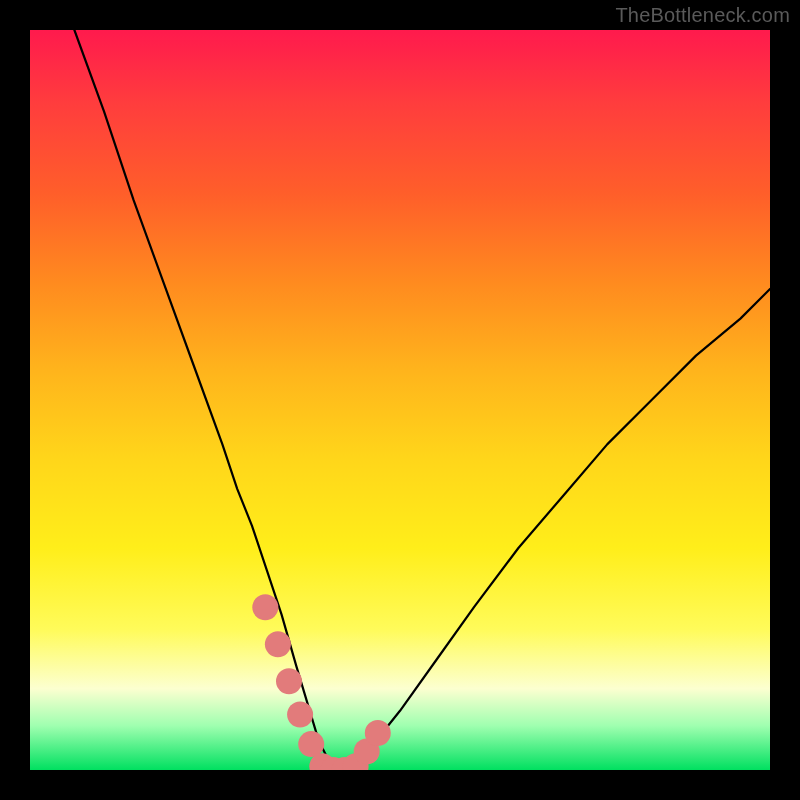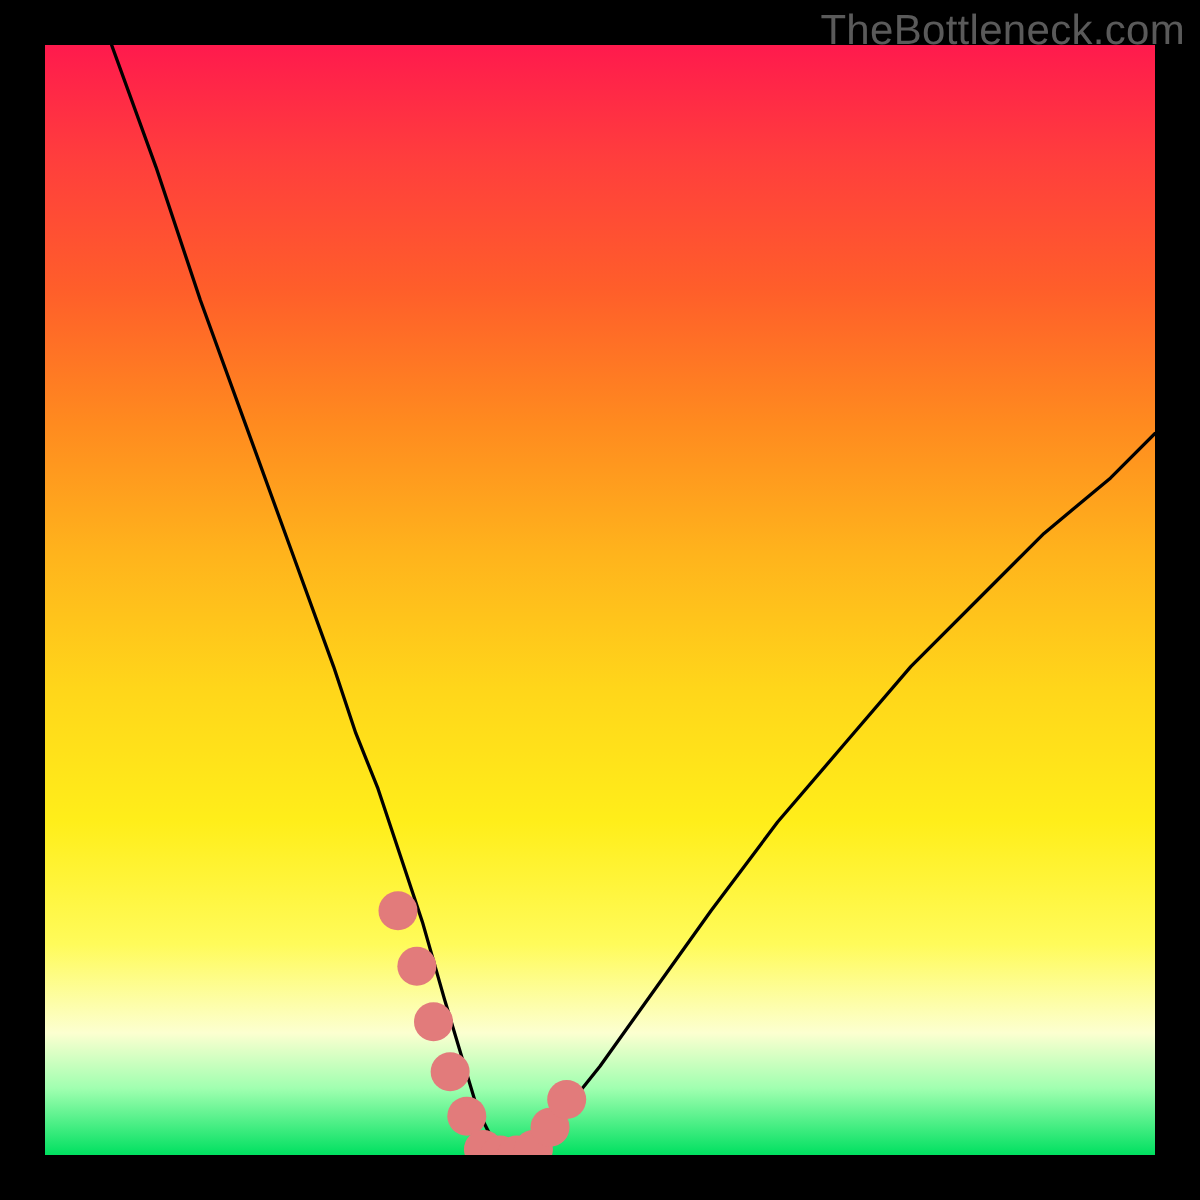--- a/index.html
+++ b/index.html
@@ -34,21 +34,21 @@
     position: absolute;
     left: 0; top: 0;
     width: 740px;
     height: 740px;
   }
   .watermark {
     position: absolute;
     top: 4px;
     right: 10px;
     font-family: Arial, Helvetica, sans-serif;
-    font-size: 28px;
+    font-size: 20px;
     color: #5a5a5a;
     font-weight: 400;
     letter-spacing: 0.2px;
   }
 </style>
 </head>
 <body>
 
 <div class="outer">
   <div class="watermark">TheBottleneck.com</div>

